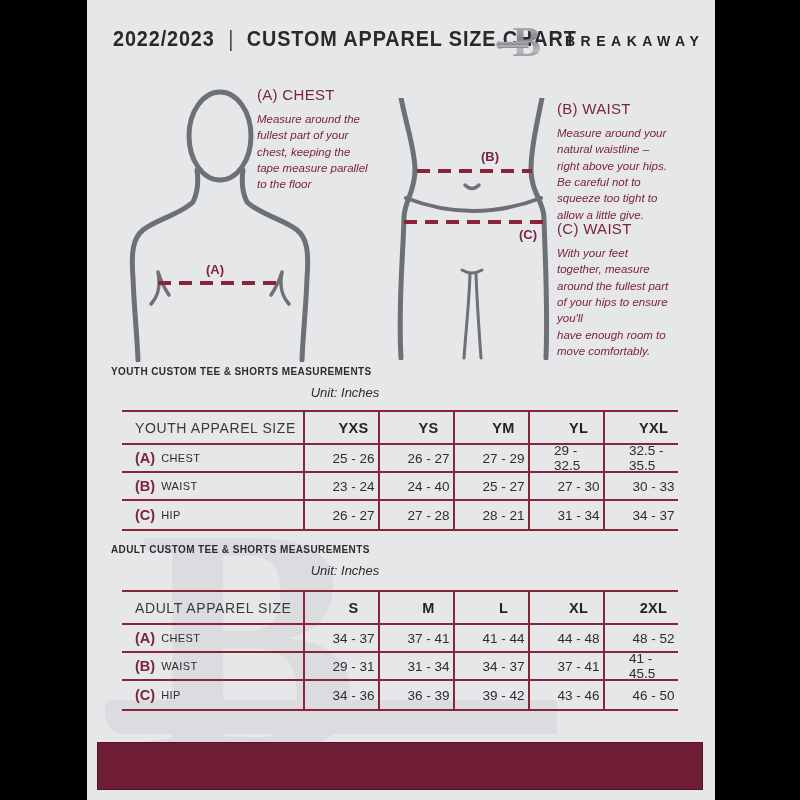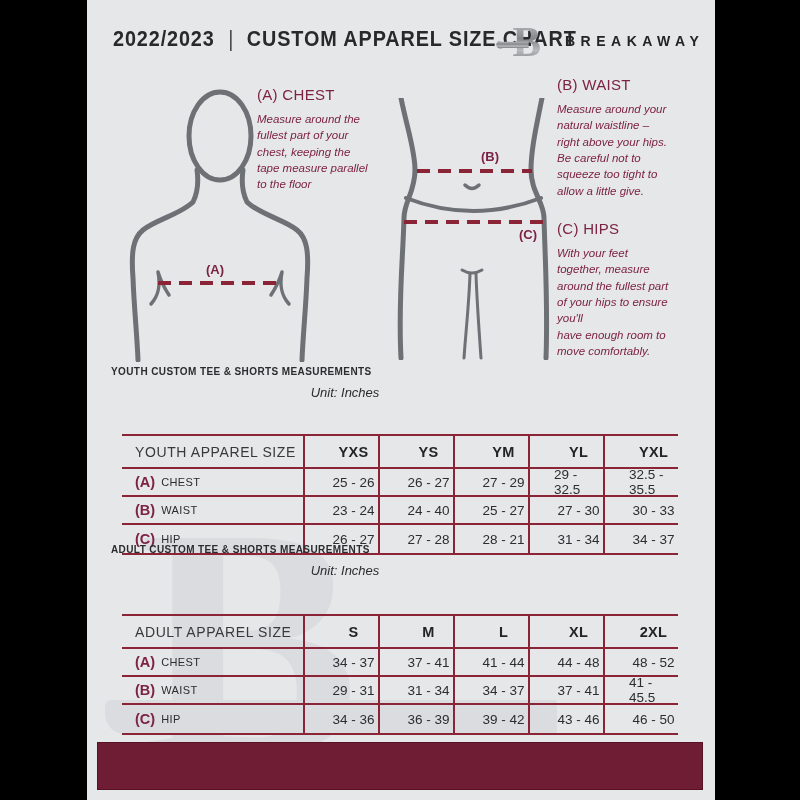--- a/index.html
+++ b/index.html
@@ -35,35 +35,35 @@
   
   .fig{position:absolute;}
   .fig-upper{left:38px;top:82px;width:200px;height:280px;}
   .fig-lower{left:301px;top:98px;width:170px;height:262px;}
   svg text.marker{font-family:"Liberation Sans",sans-serif;font-weight:bold;font-size:13px;fill:var(--maroon-text);}
 
   .instr{position:absolute;}
   .instr h3{margin:0 0 8px 0;font-size:15px;font-weight:normal;color:var(--maroon-text);letter-spacing:.3px;}
   .instr p{margin:0;font-style:italic;font-size:11.5px;line-height:1.42;color:var(--maroon-text);white-space:pre-line;}
   .instr-a{left:170px;top:86px;width:150px;}
-  .instr-b{left:470px;top:76px;width:154px;}
+  .instr-b{left:470px;top:100px;width:154px;}
   .instr-c{left:470px;top:220px;width:154px;}
 
   
   .sec-title{position:absolute;left:0;width:628px;text-align:left;font-size:10px;
     font-weight:bold;color:var(--ink);letter-spacing:.4px;margin-left:24px;}
   .sec-unit{position:absolute;left:0;width:516px;text-align:center;font-size:13px;
     font-style:italic;color:var(--ink);}
   .youth-title{top:366px;} .youth-unit{top:385px;}
   .adult-title{top:544px;} .adult-unit{top:563px;}
 
   
   .size-table{position:absolute;left:35px;width:556px;display:grid;
     grid-template-columns:181px repeat(5,75px);
-    border-top:2px solid var(--maroon-line);border-bottom:2px solid var(--maroon-line);margin-top:24px;}
+    border-top:2px solid var(--maroon-line);border-bottom:2px solid var(--maroon-line);}
   .youth-table{top:410px;} .adult-table{top:590px;}
   .trow{display:contents;}
   .cell{display:flex;align-items:center;justify-content:center;padding-left:24px;}
   .trow .cell + .cell{border-left:2px solid var(--maroon-line);}
   .thead .cell{height:33px;border-bottom:2px solid var(--maroon-line);}
   .rb .cell{border-bottom:2px solid var(--maroon-line);}
   .dcell{height:28px;}
   .label-cell{justify-content:flex-start;padding-left:13px;}
   .col-head{font-size:14px;color:#38393b;letter-spacing:.6px;font-weight:normal;}
   .size-head{font-weight:bold;font-size:14.5px;color:#232426;letter-spacing:.3px;}
@@ -141,21 +141,21 @@
   <div class="instr instr-b">
     <h3>(B) WAIST</h3>
     <p>Measure around your
 natural waistline –
 right above your hips.
 Be careful not to
 squeeze too tight to
 allow a little give.</p>
   </div>
   <div class="instr instr-c">
-    <h3>(C) HIPS</h3>
+    <h3>(C) WAIST</h3>
     <p>With your feet
 together, measure
 around the fullest part
 of your hips to ensure
 you'll
 have enough room to
 move comfortably.</p>
   </div>
 
   <div class="sec-title youth-title">YOUTH CUSTOM TEE &amp; SHORTS MEASUREMENTS</div>

